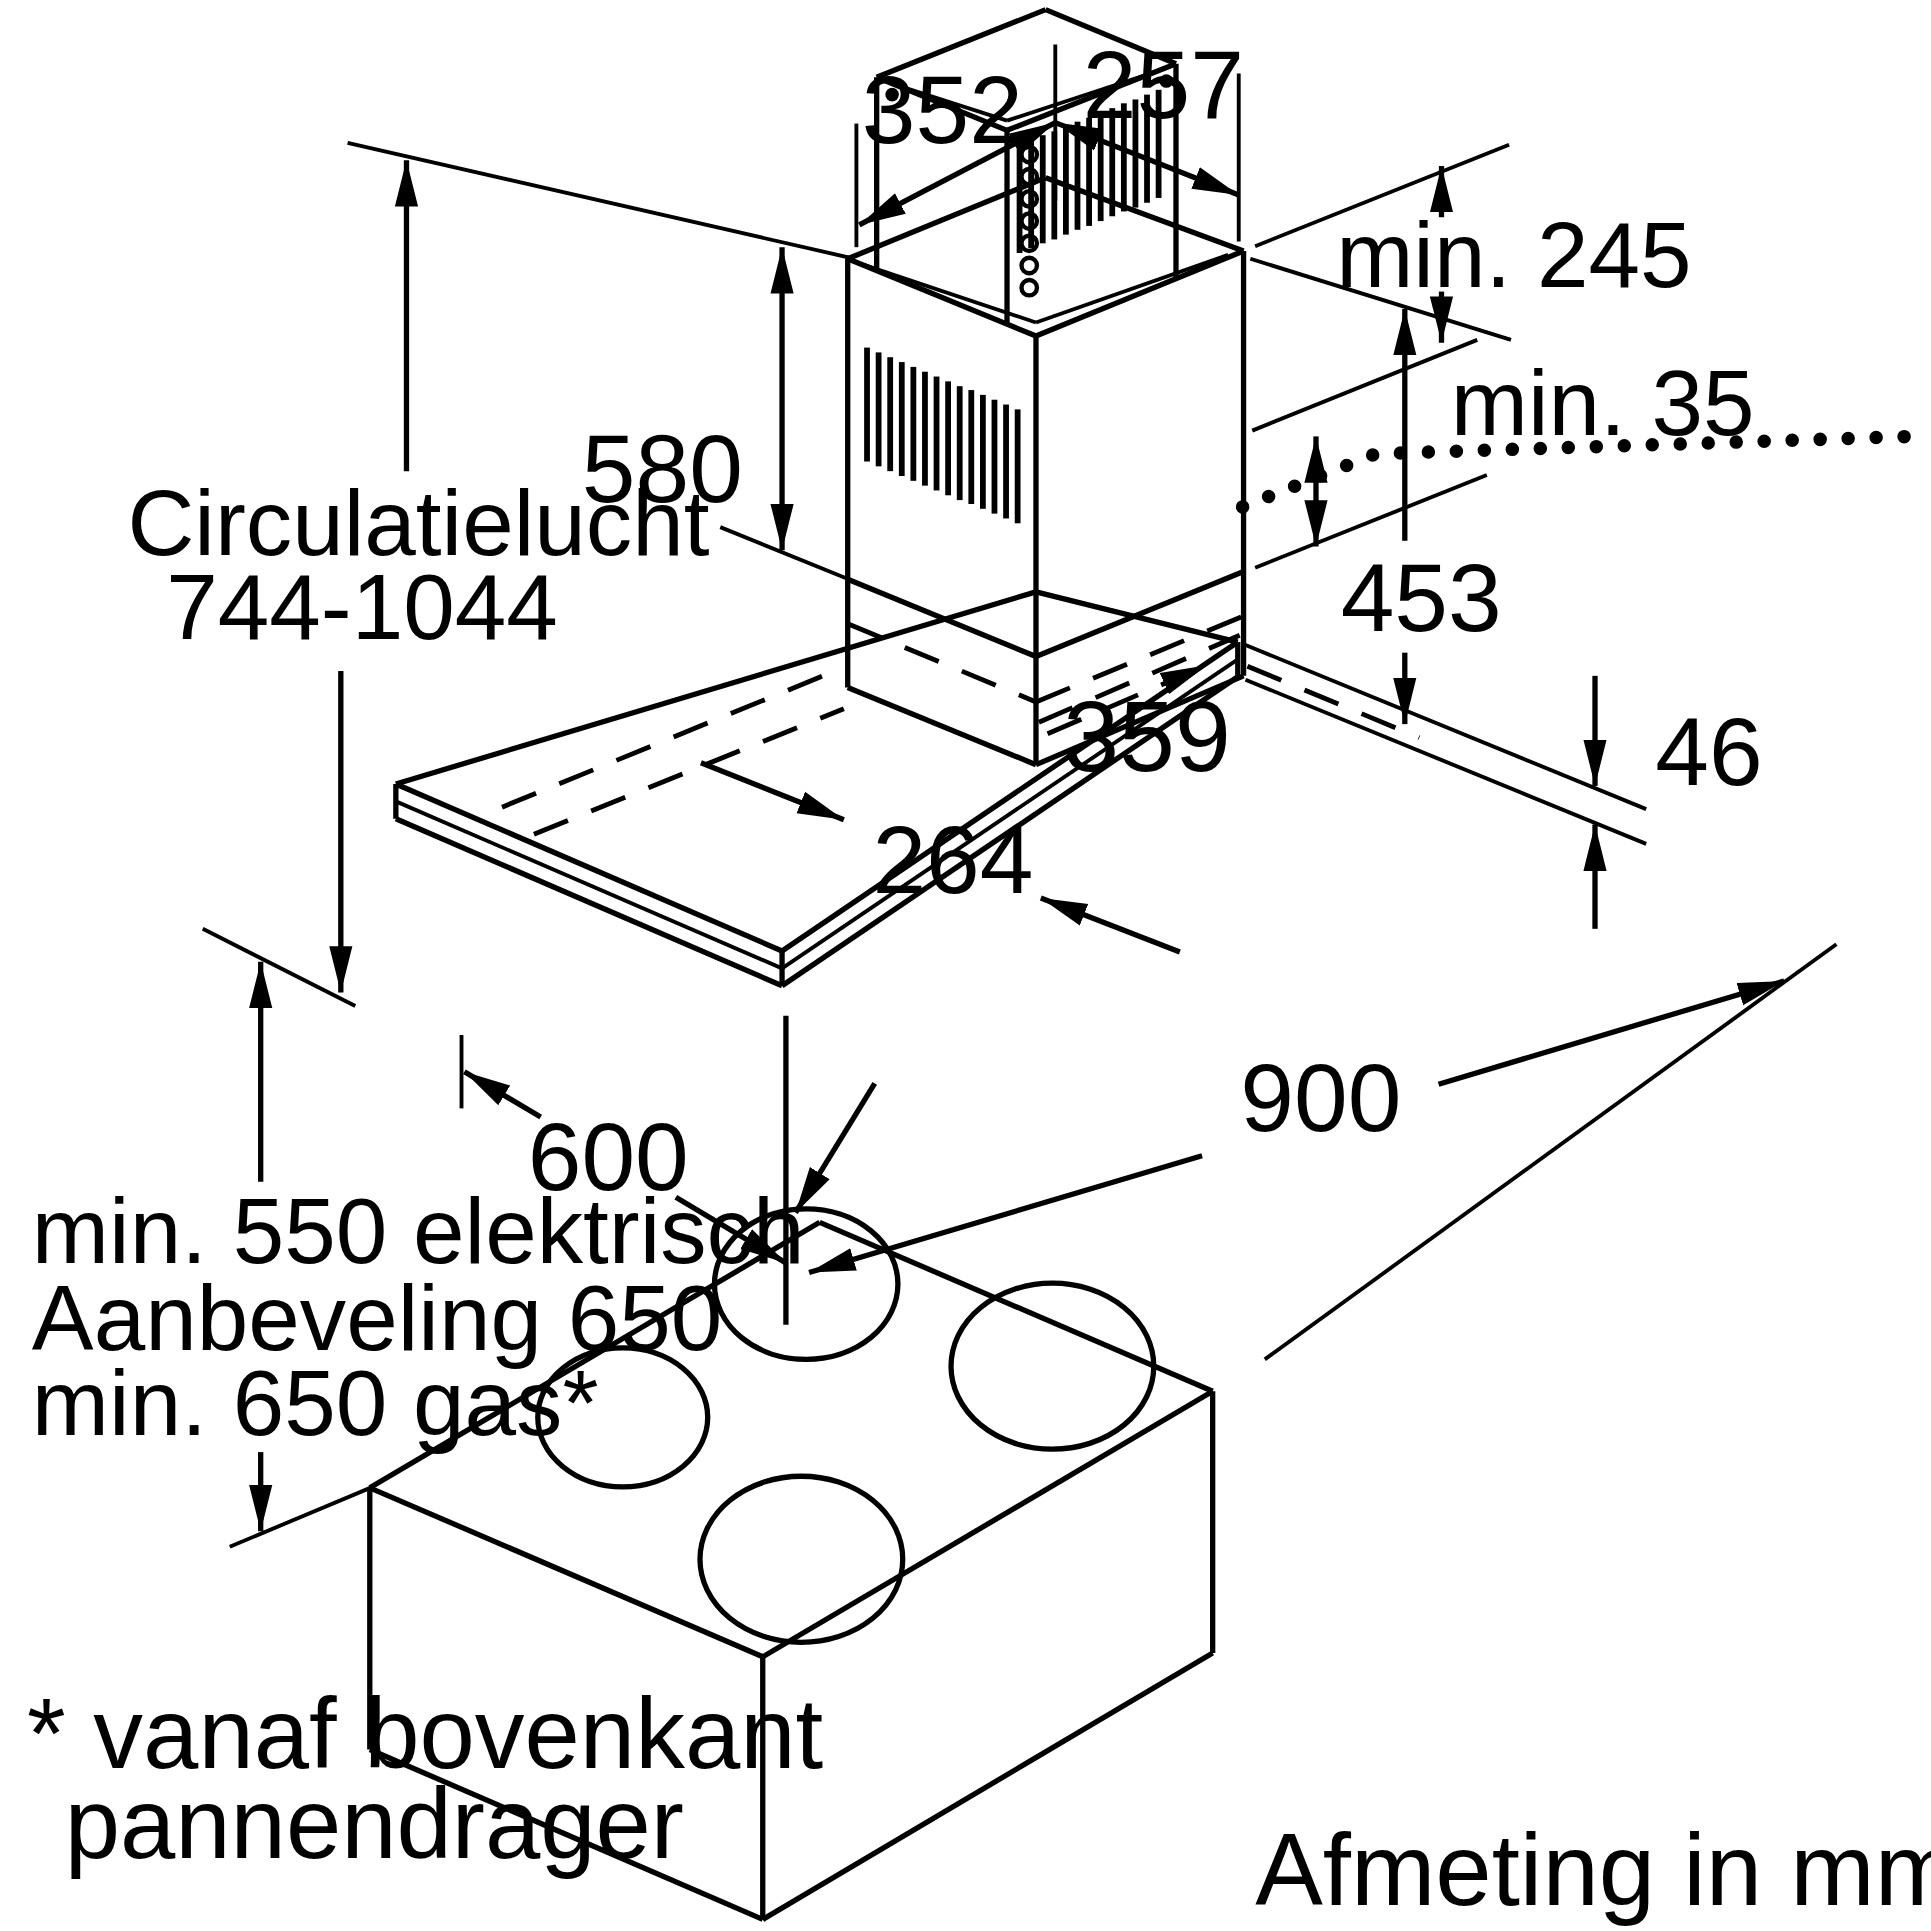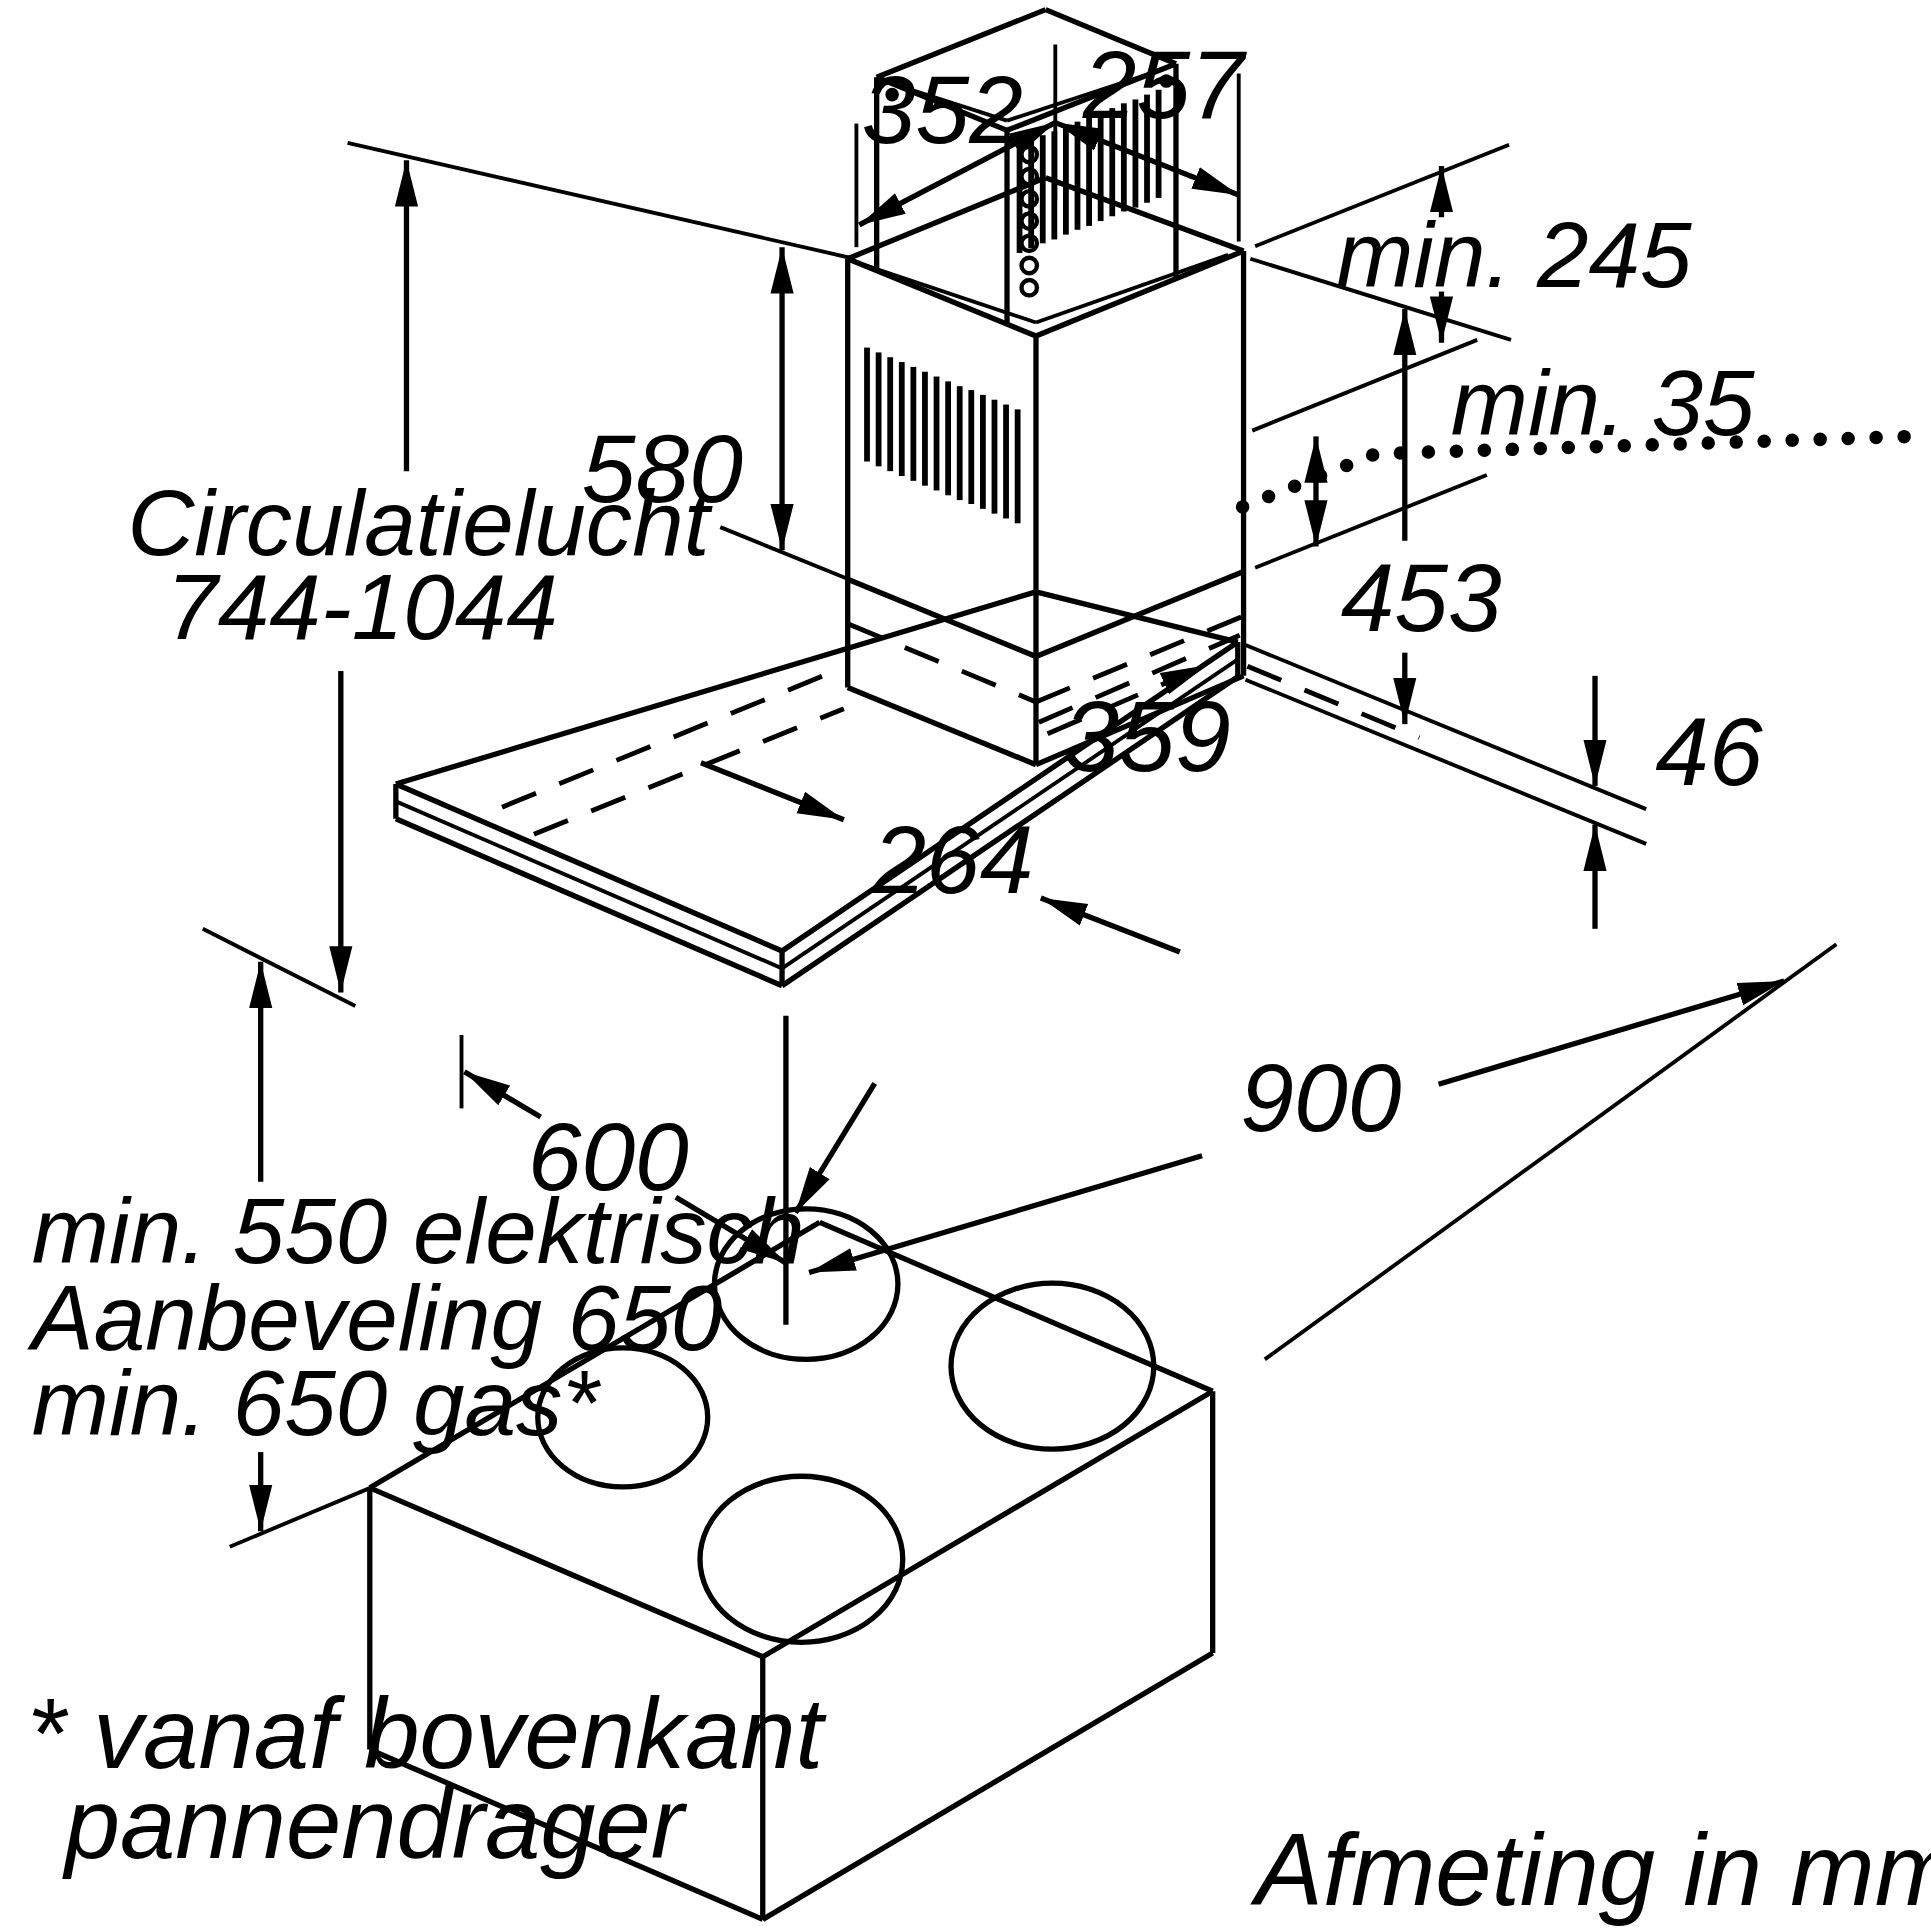--- a/index.html
+++ b/index.html
@@ -1,16 +1,16 @@
 <!DOCTYPE html>
 <html><head>
 <meta charset="utf-8">
 <style>
   html,body{margin:0;padding:0;background:#fff;}
-  #stage{width:1931px;height:1931px;background:#ffffff;position:relative;overflow:hidden;font-style:italic;}
+  #stage{width:1931px;height:1931px;background:#ffffff;position:relative;overflow:hidden;}
   svg{display:block;}
   text{font-family:"Liberation Sans","DejaVu Sans",sans-serif;fill:#000;}
   .ln{stroke:#000;stroke-width:5.5;fill:none;}
   .thin{stroke:#000;stroke-width:4;fill:none;}
   .dash{stroke:#000;stroke-width:5;fill:none;stroke-dasharray:38 26;}
   .dots{stroke:#000;stroke-width:14;fill:none;stroke-dasharray:0 29;stroke-linecap:round;}
   .grille{stroke:#000;stroke-width:6;fill:none;}
   .hole{stroke:#000;stroke-width:4.5;fill:none;}
   .screw{fill:#000;stroke:none;}
   .t100{font-size:100px;}

